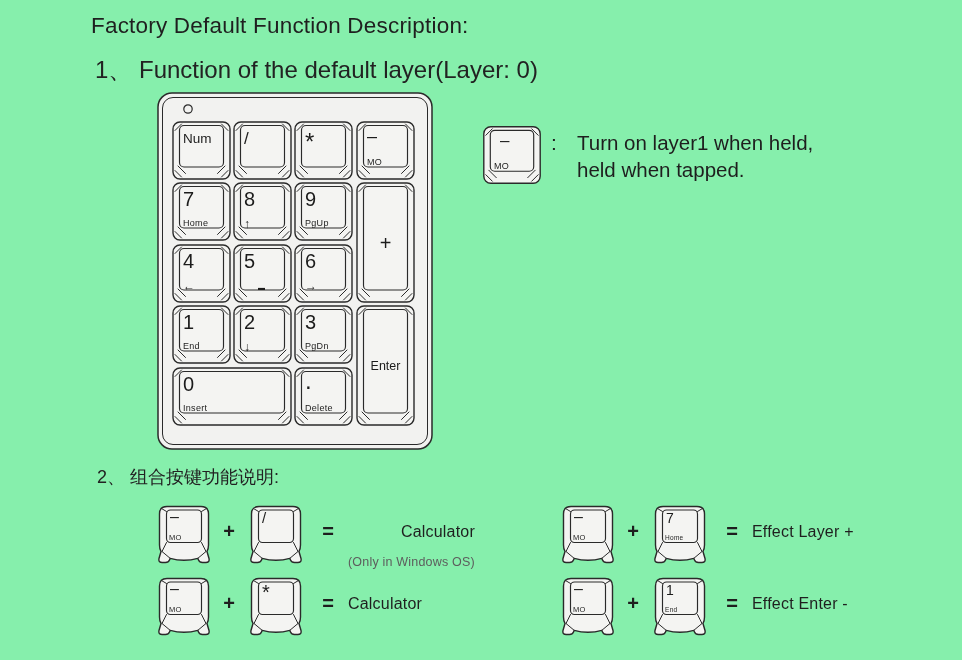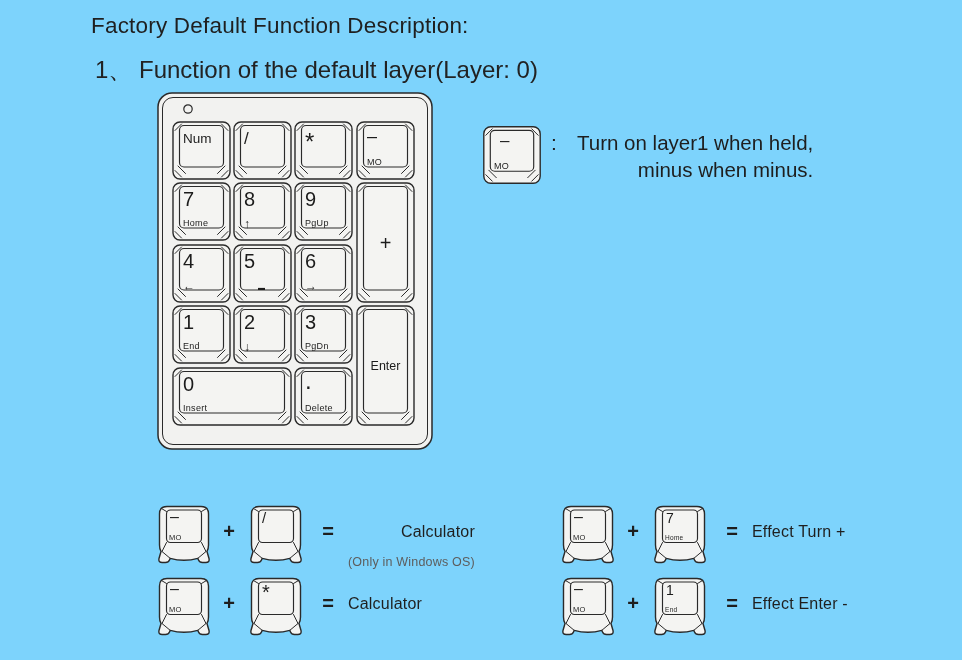--- a/index.html
+++ b/index.html
@@ -1,26 +1,26 @@
 <!DOCTYPE html>
 <html><head>
 <meta charset="utf-8">
 <style>
   html,body{margin:0;padding:0;}
   .page{
     position:relative; width:962px; height:660px;
-    background:#7dd3fc; overflow:hidden;
+    background:#86efac; overflow:hidden;
     font-family:"Liberation Sans","DejaVu Sans",sans-serif;
     color:#242424;
   }
   .abs{position:absolute;}
   .title{left:91px; top:13px; font-size:22.5px; letter-spacing:.2px; color:#1f1f1f;}
   .h1{left:95px; top:54px; font-size:24px; color:#222;}
   .h2{left:97px; top:465px; font-size:18px; color:#222;}
-  .note-text{left:577px; top:130px; font-size:20.5px; line-height:26.5px; color:#1e1e1e;text-align:right;}
+  .note-text{left:577px; top:130px; font-size:20.5px; line-height:26.5px; color:#1e1e1e;}
   .note-text span{display:block;}
   .colon{left:551px; top:131px; font-size:21px; color:#1e1e1e;}
   
   svg .ko{fill:#f4f4f2; stroke:#2a2a2a; stroke-width:1.4;}
   svg .ki{fill:none; stroke:#2a2a2a; stroke-width:1.15;}
   svg .kl{stroke:#2a2a2a; stroke-width:1; fill:none; stroke-linecap:round;}
   svg .kt{fill:#1c1c1c; font-family:"Liberation Sans","DejaVu Sans",sans-serif;}
   svg .body{fill:#f2f2f0; stroke:#2a2a2a; stroke-width:1.5;}
   svg .body2{fill:none; stroke:#2a2a2a; stroke-width:1;}
   .combo{position:absolute; width:430px; height:62px;}
@@ -257,23 +257,24 @@
         <path class="kl" d="M2.8,48.699999999999996 L9.3,55.199999999999996"></path>
         <path class="kl" d="M48.699999999999996,55.199999999999996 L55.199999999999996,48.699999999999996"></path>
         <path class="kl" d="M5.8,44.199999999999996 L13.3,51.699999999999996"></path>
         <path class="kl" d="M44.699999999999996,51.699999999999996 L52.199999999999996,44.199999999999996"></path>
         <text class="kt" x="17" y="20" font-size="17">–</text>
         <text class="kt" x="11" y="43" font-size="9" letter-spacing="0.3">MO</text>
       </svg></span>
   <div class="abs colon">:</div>
   <div class="abs note-text">
     <span>Turn on layer1 when held,</span>
-    <span>minus when minus.</span>
+    <span>held when tapped.</span>
   </div>
 
+  <div class="abs h2">2、 组合按键功能说明:</div>
 
   <div class="combo" style="left:158px; top:505px;">
     <span class="kc kc1"><svg width="52" height="60" viewBox="0 0 52 60">
           <path class="ko" d="M 9,1.5 H 43 Q 50.5,1.5 50.5,9 V 40 Q 50.5,44 49,46.5 L 51,53.5 Q 51.8,57.5 47.8,57.5 H 44.5 Q 41.5,57.5 40.5,55 L 39.8,53.3 Q 33,55.2 26,55.2 Q 19,55.2 12.2,53.3 L 11.5,55 Q 10.5,57.5 7.5,57.5 H 4.2 Q 0.2,57.5 1,53.5 L 3,46.5 Q 1.5,44 1.5,40 V 9 Q 1.5,1.5 9,1.5 Z"></path>
           <rect class="ki" x="8.5" y="5" width="35" height="32.5" rx="4" fill="#f5f5f3"></rect>
           <path class="kl" d="M3.5,3.5 L8.5,6.5"></path>
           <path class="kl" d="M48.5,3.5 L43.5,6.5"></path>
           <path class="kl" d="M8.5,37.5 L4,46.5"></path>
           <path class="kl" d="M43.5,37.5 L48,46.5"></path>
           <path class="kl" d="M4,46.5 L12,53.2"></path>
@@ -353,21 +354,21 @@
           <path class="kl" d="M48.5,3.5 L43.5,6.5"></path>
           <path class="kl" d="M8.5,37.5 L4,46.5"></path>
           <path class="kl" d="M43.5,37.5 L48,46.5"></path>
           <path class="kl" d="M4,46.5 L12,53.2"></path>
           <path class="kl" d="M48,46.5 L40,53.2"></path>
           <text class="kt" x="12" y="18" font-size="14">7</text>
           <text class="kt" x="11" y="35" font-size="6.5" letter-spacing="0.3">Home</text>
         </svg></span>
     <span class="eq">=</span>
     <span class="result">
-      <span class="rline">Effect Turn +</span>
+      <span class="rline">Effect Layer +</span>
 
     </span>
   </div>
 
   <div class="combo" style="left:562px; top:577px;">
     <span class="kc kc1"><svg width="52" height="60" viewBox="0 0 52 60">
           <path class="ko" d="M 9,1.5 H 43 Q 50.5,1.5 50.5,9 V 40 Q 50.5,44 49,46.5 L 51,53.5 Q 51.8,57.5 47.8,57.5 H 44.5 Q 41.5,57.5 40.5,55 L 39.8,53.3 Q 33,55.2 26,55.2 Q 19,55.2 12.2,53.3 L 11.5,55 Q 10.5,57.5 7.5,57.5 H 4.2 Q 0.2,57.5 1,53.5 L 3,46.5 Q 1.5,44 1.5,40 V 9 Q 1.5,1.5 9,1.5 Z"></path>
           <rect class="ki" x="8.5" y="5" width="35" height="32.5" rx="4" fill="#f5f5f3"></rect>
           <path class="kl" d="M3.5,3.5 L8.5,6.5"></path>
           <path class="kl" d="M48.5,3.5 L43.5,6.5"></path>

